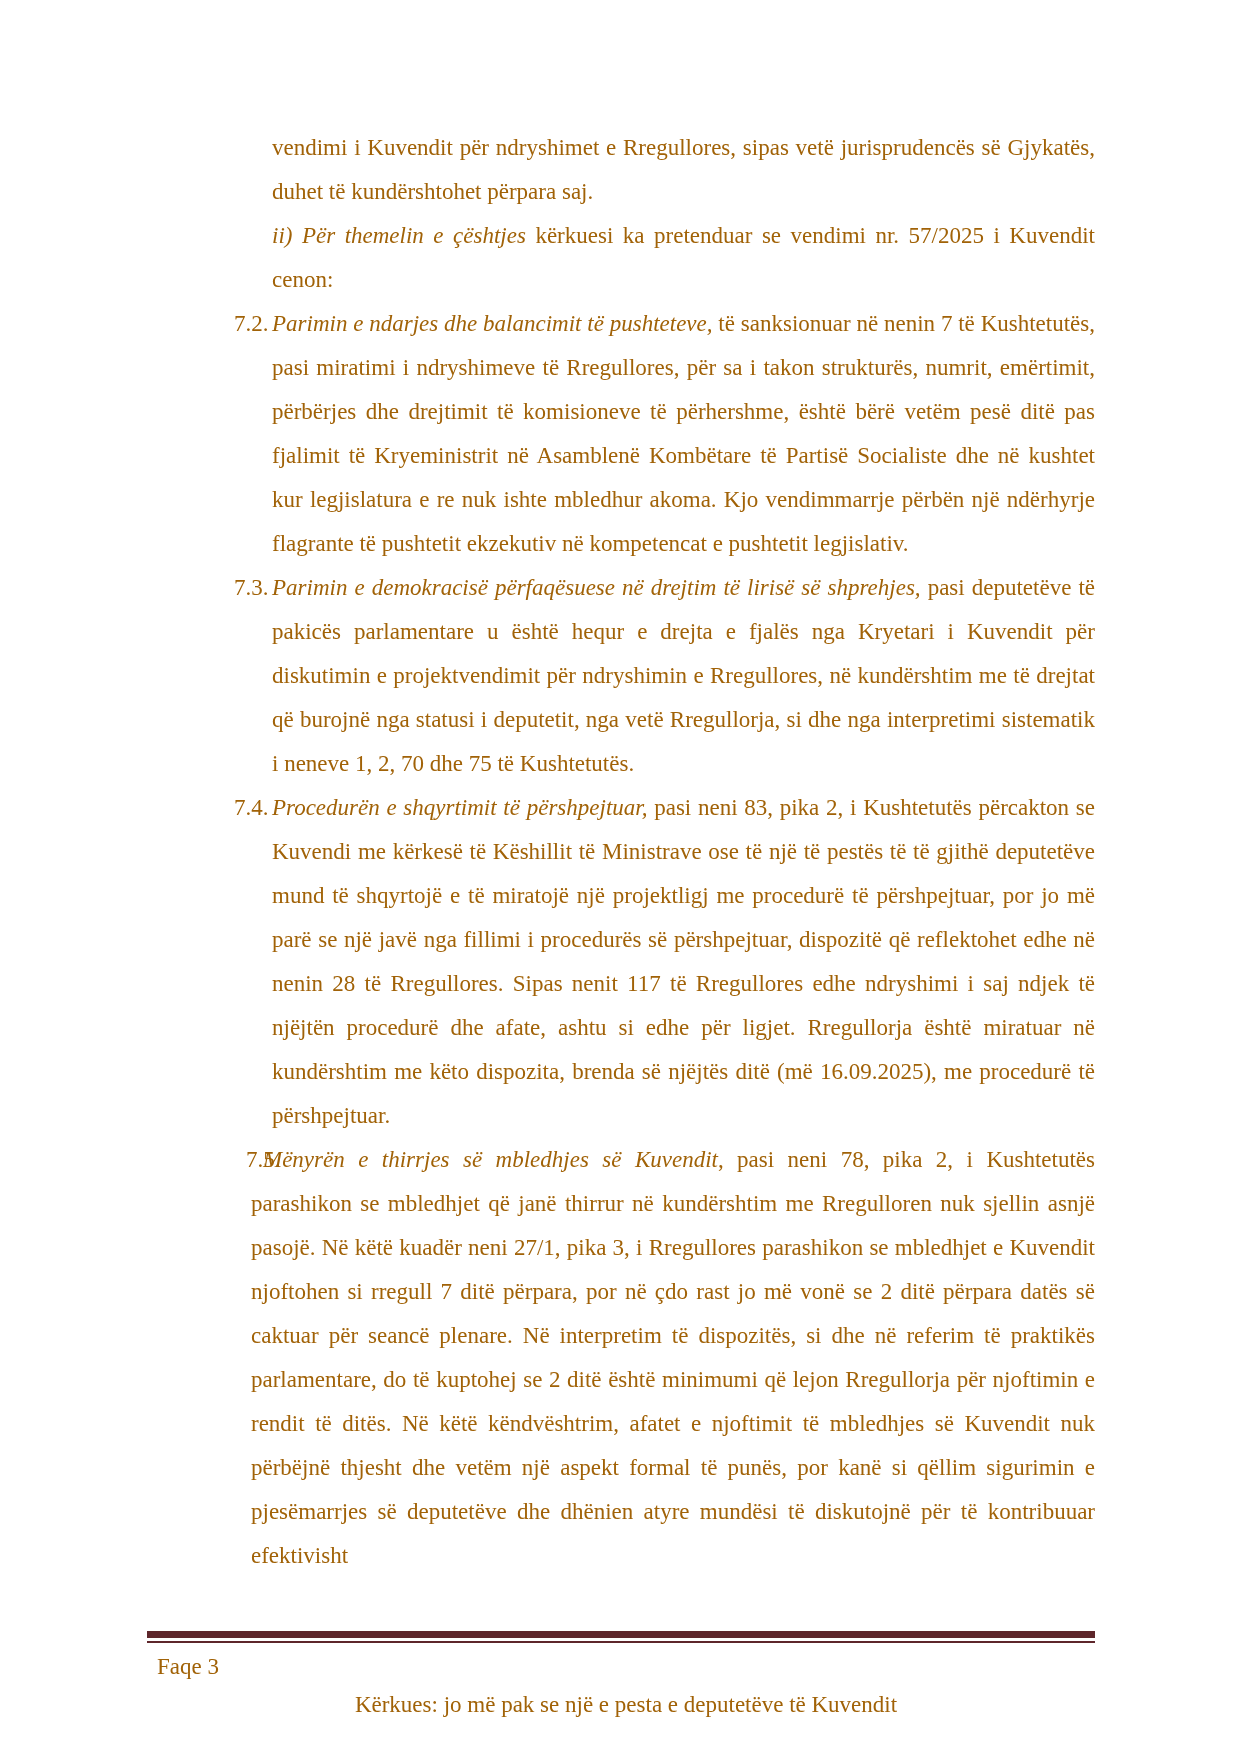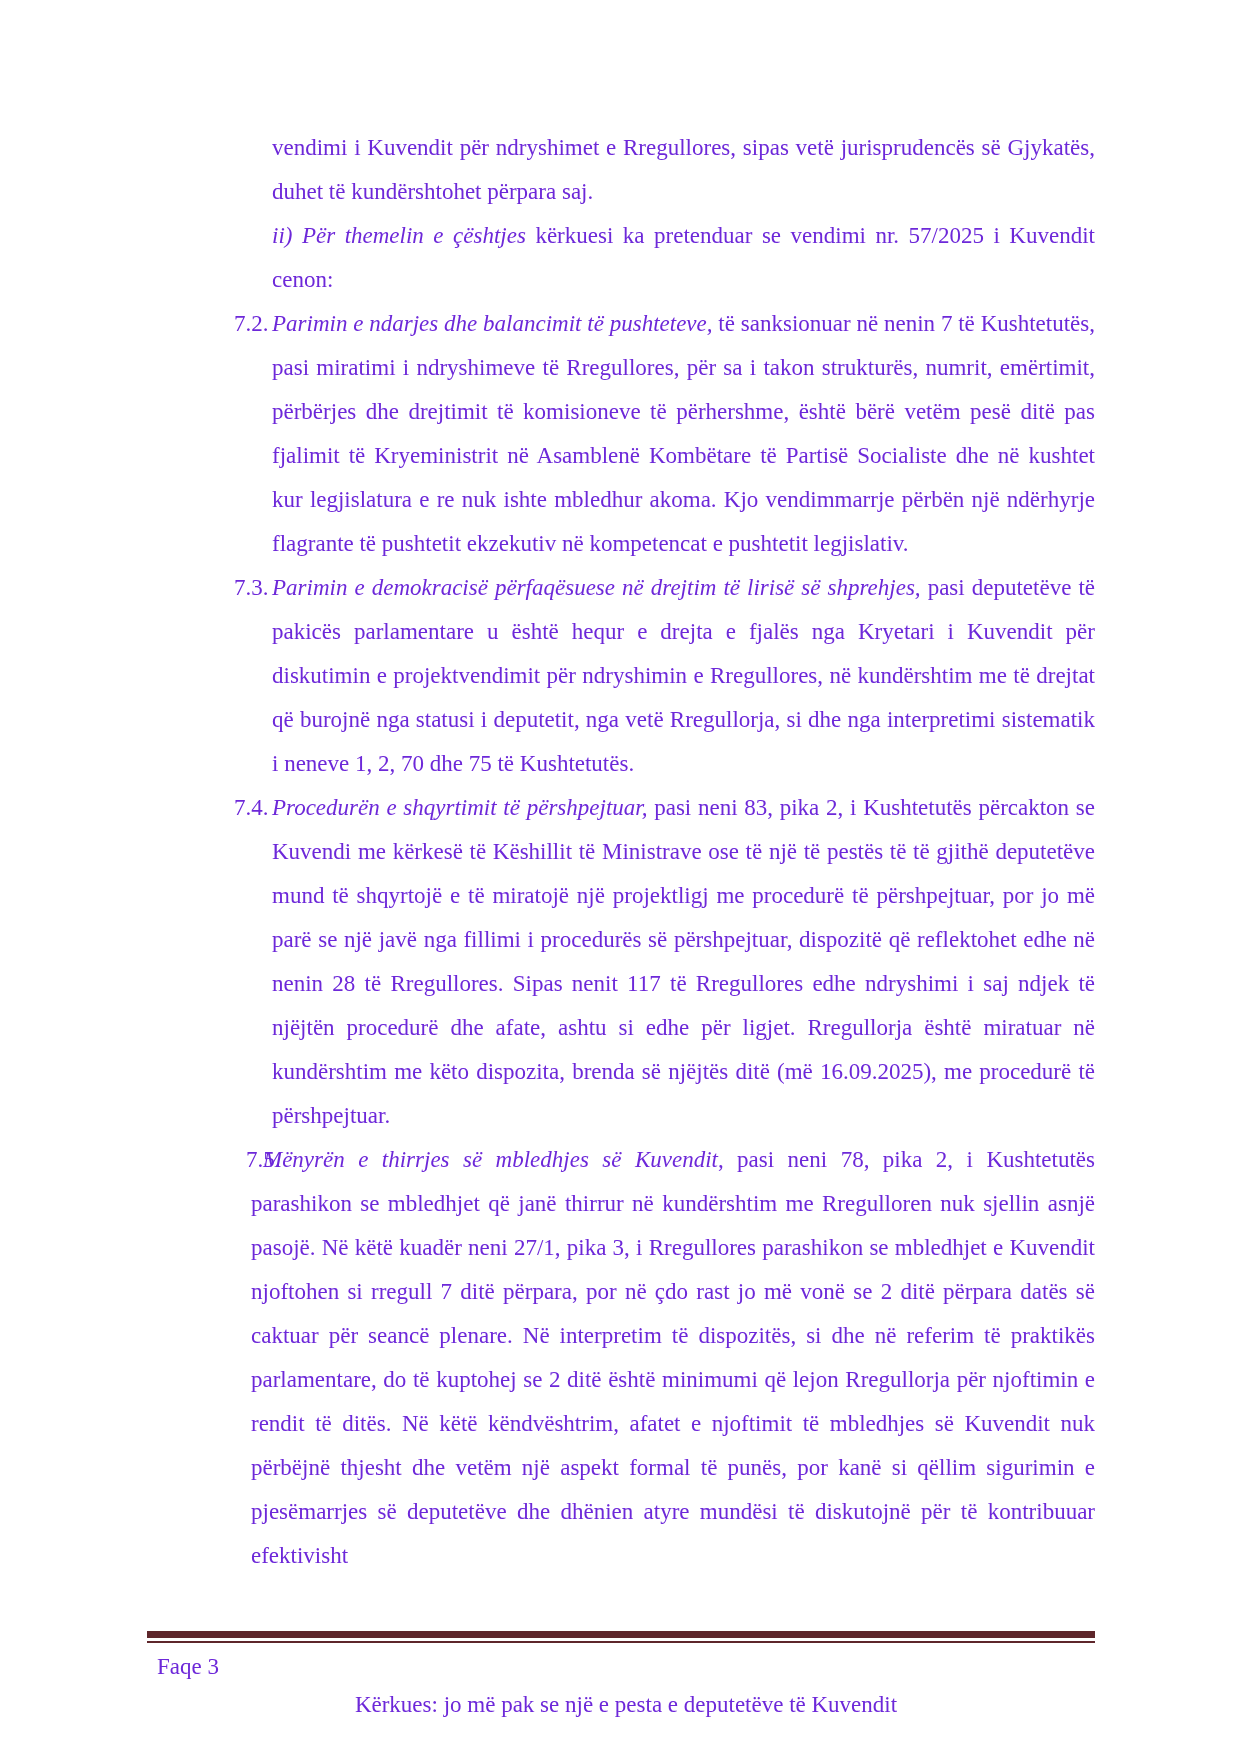--- a/index.html
+++ b/index.html
@@ -7,21 +7,21 @@
     padding: 0;
     background: #ffffff;
   }
   .page {
     position: relative;
     width: 1241px;
     height: 1754px;
     background: #ffffff;
     overflow: hidden;
     font-family: "Liberation Serif", "DejaVu Serif", serif;
-    color: #6d28d9;
+    color: #a16207;
   }
   .body-text {
     position: absolute;
     left: 226px;
     top: 126px;
     width: 869px;
     font-size: 23px;
     line-height: 44px;
   }
   .para {

